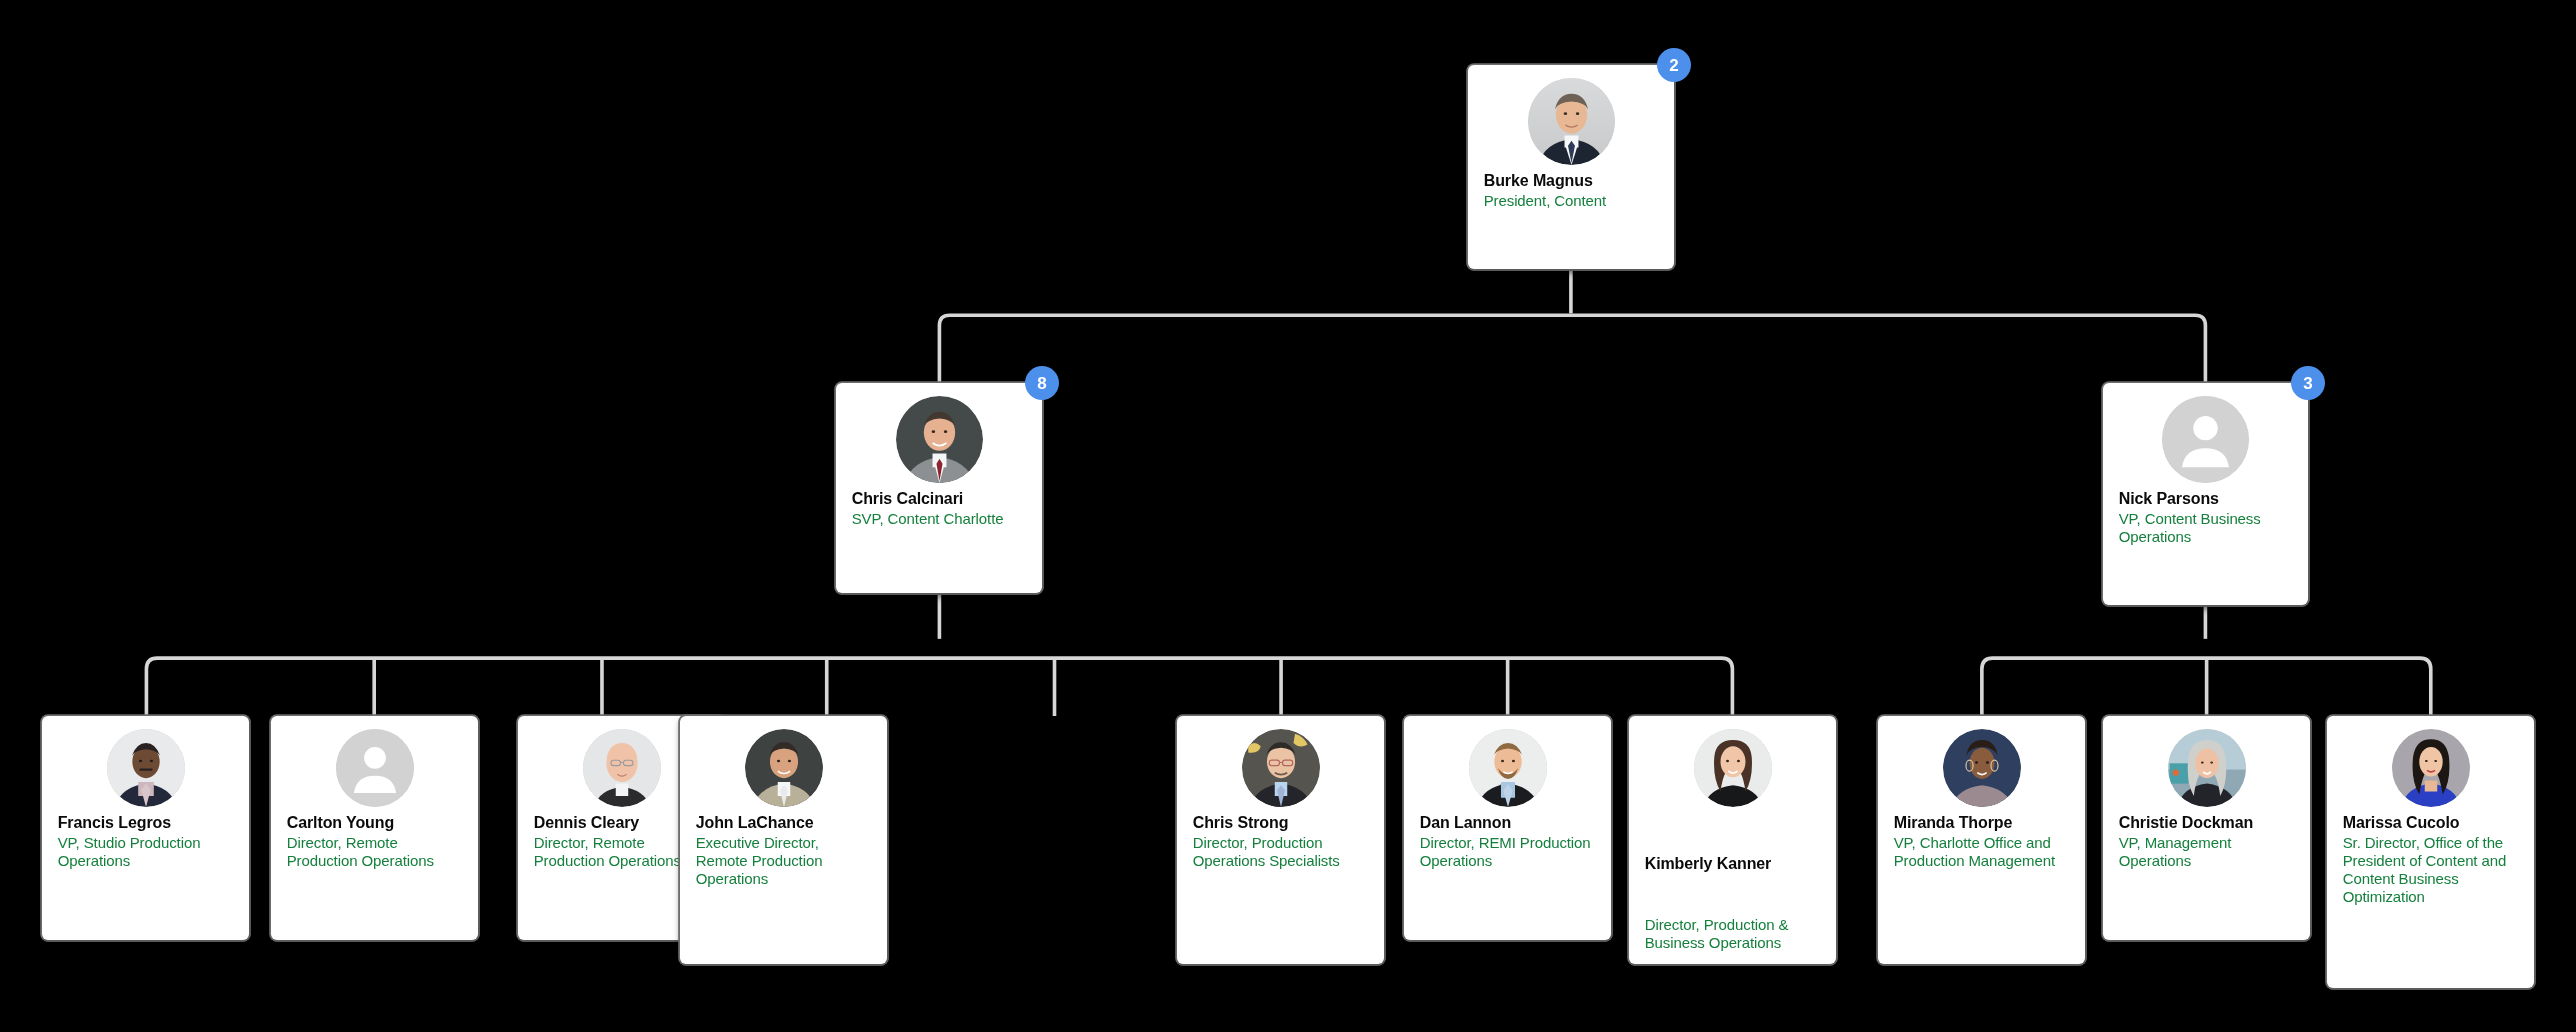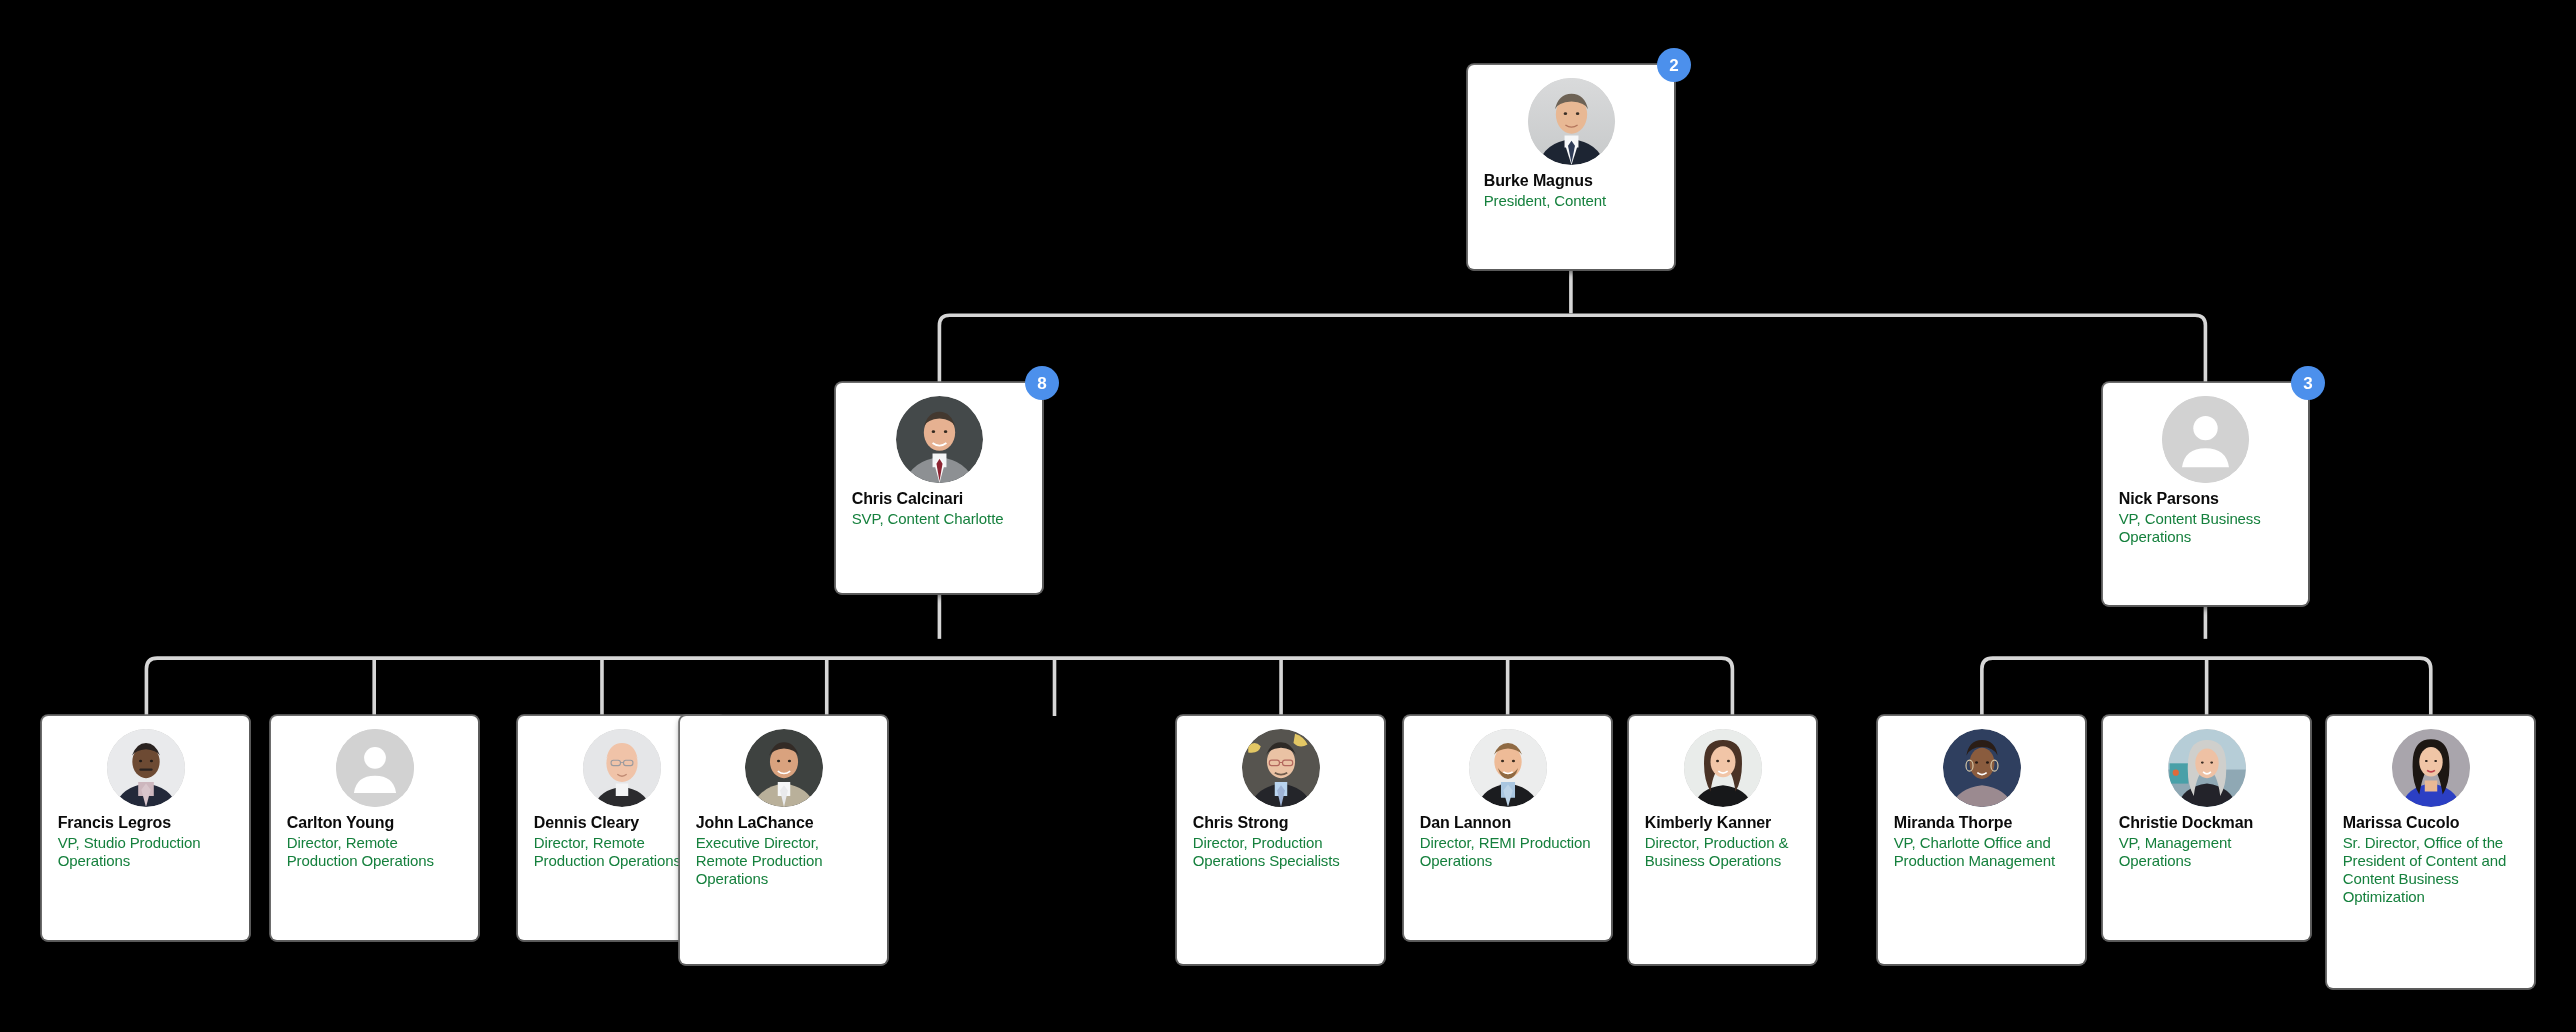--- a/index.html
+++ b/index.html
@@ -357,21 +357,21 @@
             <ellipse cx="57" cy="41" rx="2" ry="1.6" fill="#3c2d20"></ellipse>
             <path d="M44 55 q6 4 12 0" stroke="#ffffff" stroke-width="2" fill="none"></path>
           </g>
         </svg>
       </div>
     </div>
     <div class="node-name">Dan Lannon</div>
     <div class="node-title">Director, REMI Production Operations</div>
   </div>
 
-  <div class="node" style="left:1629px; top:716px; width:187px; height:248px;">
+  <div class="node" style="left:1629px; top:716px; width:207px; height:248px;justify-content:space-between;">
     <div class="avatar-wrap">
       <div class="avatar small">
         <svg viewBox="0 0 100 100" aria-hidden="true">
           <defs>
               <clipPath id="cp7">
                 <circle cx="50" cy="50" r="50"></circle>
               </clipPath>
             </defs>
           <g clip-path="url(#cp7)">
             <rect width="100" height="100" fill="#e9ecea"></rect>

